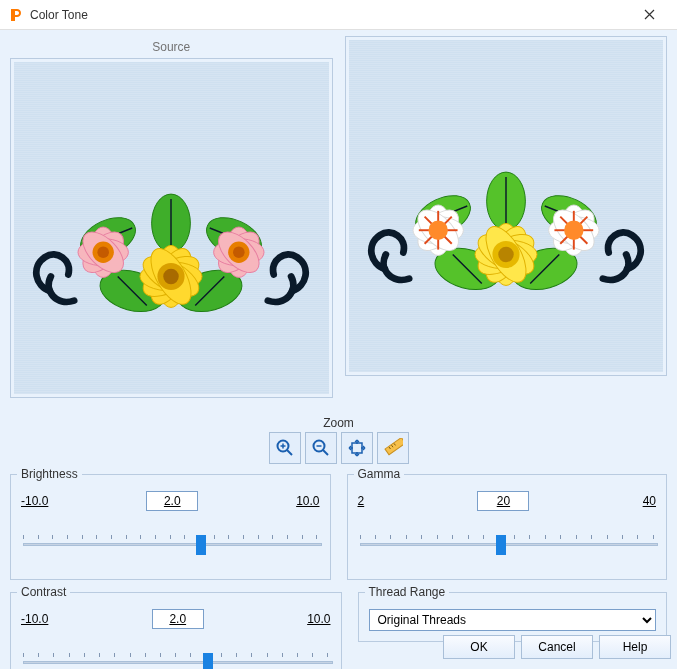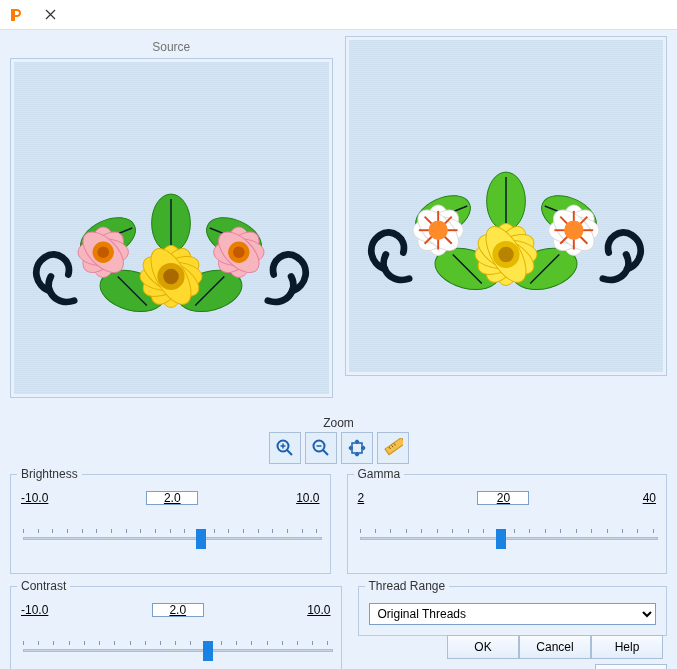--- a/index.html
+++ b/index.html
@@ -91,21 +91,21 @@
   }
   .legend {
     position:absolute;
     top:-8px; left:6px;
     background:#e9f2fc;
     padding:0 4px;
     color:#333;
   }
   .range-head { display:flex; align-items:center; justify-content:space-between; }
   .num-input {
-    width:52px; height:14px;
+    width:52px; height:20px;
     border:1px solid #7a9fca;
     background:#fff;
     text-align:center;
     font-size:12px;
     padding:0;
   }
   .slider-wrap { margin-top:10px; position:relative; height:36px; }
   .slider-track-ticks {
     height: 18px;
     display:flex; justify-content:space-between;
@@ -148,33 +148,34 @@
     min-width:72px; height:24px;
     border:1px solid #a9bfd8;
     background:linear-gradient(#f9fbff,#e3eefb);
     font-size:12px;
     padding:0 10px;
     cursor:default;
   }
 
   .footer-buttons {
     position:absolute;
-    bottom:10px; right:14px;
-    display:flex; 
+    bottom:10px; right:6px;
+    display:flex; gap:6px;
   }
 </style>
 </head>
 <body>
 
 <div class="titlebar">
   <span class="app-icon">
     <svg viewBox="0 0 16 16">
         <path fill="#ff7a00" d="M3 2h6c2 0 4 1.5 4 4s-2 4-4 4H7v4H3V2zm4 2v4h2c1 0 2-.7 2-2s-1-2-2-2H7z"></path>
       </svg>
   </span>
+  <span class="title-text">Color Tone</span>
   <div class="close-btn">
     <svg width="11" height="11" viewBox="0 0 11 11">
         <path stroke="currentColor" stroke-width="1.2" fill="none" d="M1 1l9 9M10 1L1 10"></path>
       </svg>
   </div>
 </div>
 
 <div class="client">
 
   <div class="previews">

